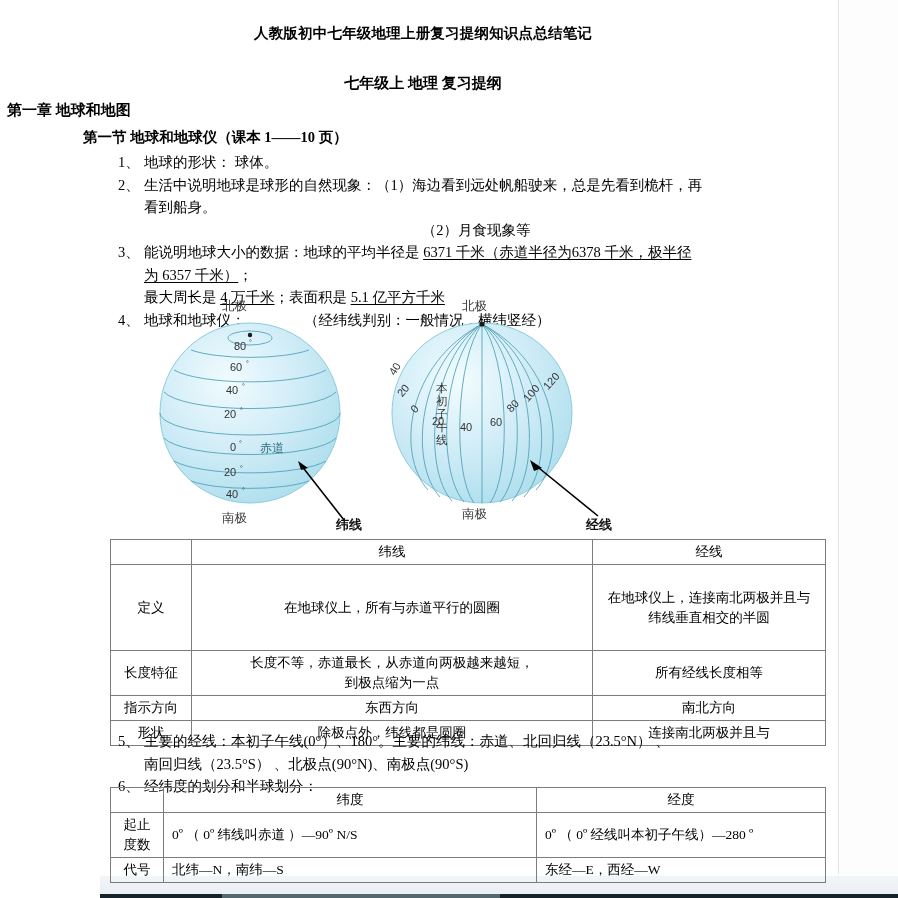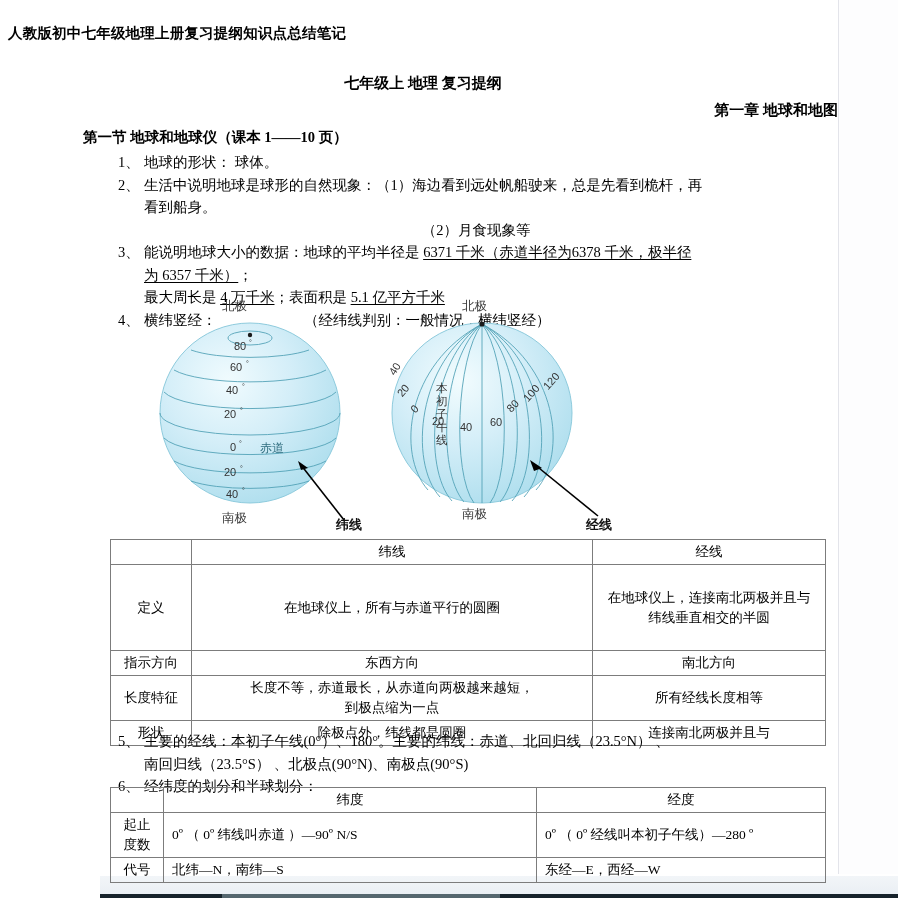--- a/index.html
+++ b/index.html
@@ -59,39 +59,40 @@
   }
 
   
   .doc {
     position: absolute;
     left: 0; top: 0;
     width: 838px;
   }
 
   .title-main {
+    text-align: center;
     font-weight: bold;
     font-size: 14.5px;
     letter-spacing: .2px;
     margin: 24px 0 0 0;
     padding-left: 8px;
   }
   .title-sub1 {
     text-align: center;
     font-weight: bold;
     font-size: 15px;
     margin: 31px 0 0 0;
     padding-left: 8px;
   }
   .title-sub2 {
-    text-align: right;
+    text-align: left;
     font-weight: bold;
     font-size: 15px;
     margin: 8px 0 0 0;
-    padding-left: 0;
+    padding-left: 7px;
   }
   .section-head {
     font-weight: bold;
     font-size: 14.5px;
     margin: 8px 0 0 0;
     padding-left: 83px;
   }
 
   .body-list {
     margin: 4px 0 0 0;
@@ -216,21 +217,21 @@
     <div class="li">
       <span class="num">3、</span>
       <span class="cont"><span>能说明地球大小的数据：地球的平均半径是 </span><span class="u">6371 千米（赤道半径为6378 千米，极半径</span></span>
       <span class="indent"><span class="u">为 6357 千米）</span><span>；</span></span>
       <span class="indent"><span>最大周长是 </span><span class="u">4 万千米</span><span>；表面积是 </span><span class="u">5.1 亿平方千米</span></span>
     </div>
 
     <div class="item4row">
       <span class="num">4、</span>
       <span class="pair">
-        <span class="a">横纬竖经：</span>
+        <span class="a">地球和地球仪：</span>
         <span class="b">（经纬线判别：一般情况，横纬竖经）</span>
       </span>
     </div>
   </div>
 
   <div id="globes">
 
     <div class="globe-wrap" style="left:158px; top:0;">
       <div class="polar-label" style="left:64px; top:0px;">北极</div>
       <svg width="200" height="236" viewBox="0 0 200 236">
@@ -342,34 +343,34 @@
       <td class="c2">经线</td>
     </tr>
     <tr style="height:86px;">
       <td class="c0">定义</td>
       <td class="c1">在地球仪上，所有与赤道平行的圆圈</td>
       <td class="c2">
         <div>在地球仪上，连接南北两极并且与</div>
         <div>纬线垂直相交的半圆</div>
       </td>
     </tr>
-    <tr style="height:24px;">
-      <td class="c0">指示方向</td>
-      <td class="c1">东西方向</td>
-      <td class="c2">南北方向</td>
-    </tr>
     <tr style="height:44px;">
       <td class="c0">长度特征</td>
       <td class="c1">
         <div>长度不等，赤道最长，从赤道向两极越来越短，</div>
         <div>到极点缩为一点</div>
       </td>
       <td class="c2">所有经线长度相等</td>
     </tr>
     <tr style="height:24px;">
+      <td class="c0">指示方向</td>
+      <td class="c1">东西方向</td>
+      <td class="c2">南北方向</td>
+    </tr>
+    <tr style="height:24px;">
       <td class="c0">形状</td>
       <td class="c1">除极点外，纬线都是圆圈</td>
       <td class="c2">连接南北两极并且与</td>
     </tr>
   </tbody>
     </table>
 
   <div id="list2" class="after-table-list">
     <div class="li">
       <span class="num">5、</span>

